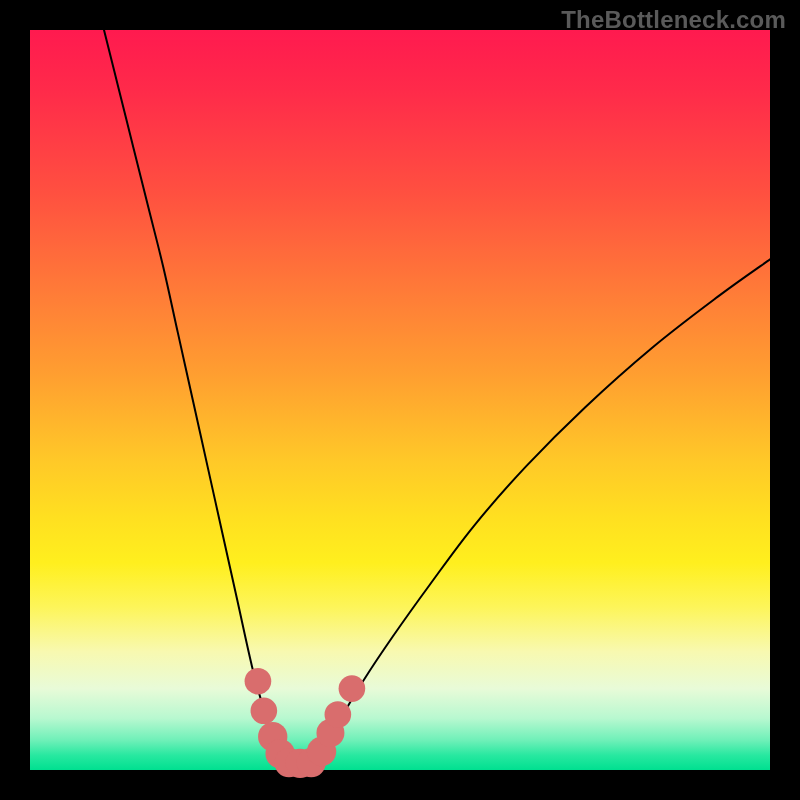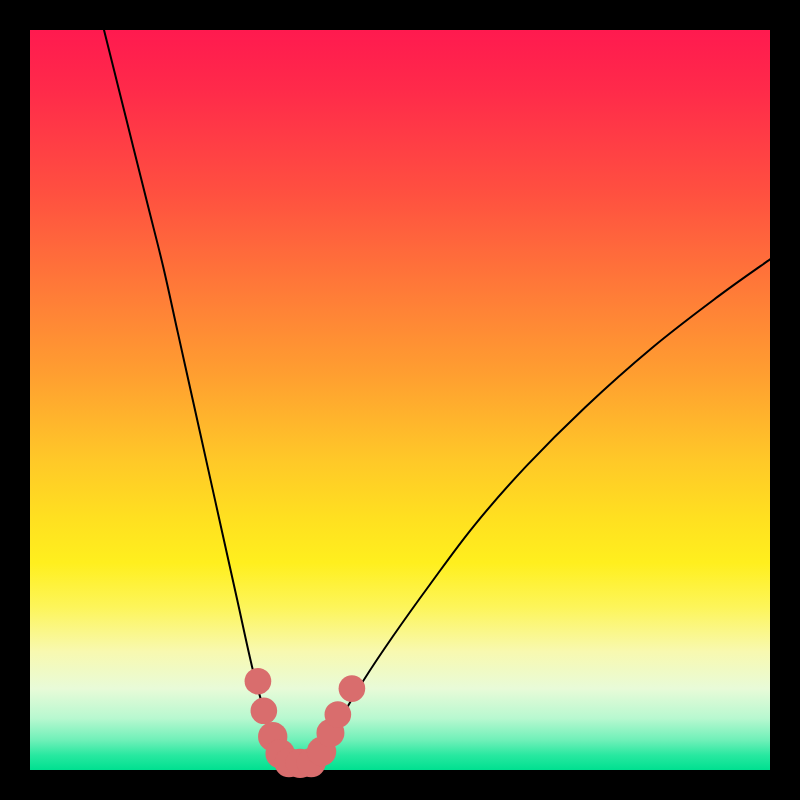--- a/index.html
+++ b/index.html
@@ -78,13 +78,14 @@
           <circle cx="259" cy="732.6" r="14.656" fill="#d96d6d"></circle>
           <circle cx="270.09999999999997" cy="733.34" r="14.656" fill="#d96d6d"></circle>
           <circle cx="281.2" cy="732.6" r="14.656" fill="#d96d6d"></circle>
           <circle cx="291.55999999999995" cy="721.5" r="14.656" fill="#d96d6d"></circle>
           <circle cx="300.44" cy="703" r="13.99" fill="#d96d6d"></circle>
           <circle cx="307.84000000000003" cy="684.5" r="13.324" fill="#d96d6d"></circle>
           <circle cx="321.9" cy="658.6" r="13.324" fill="#d96d6d"></circle>
         </g>
     </svg>
   </div>
+  <div class="watermark">TheBottleneck.com</div>
 </div>
 
 </body></html>

